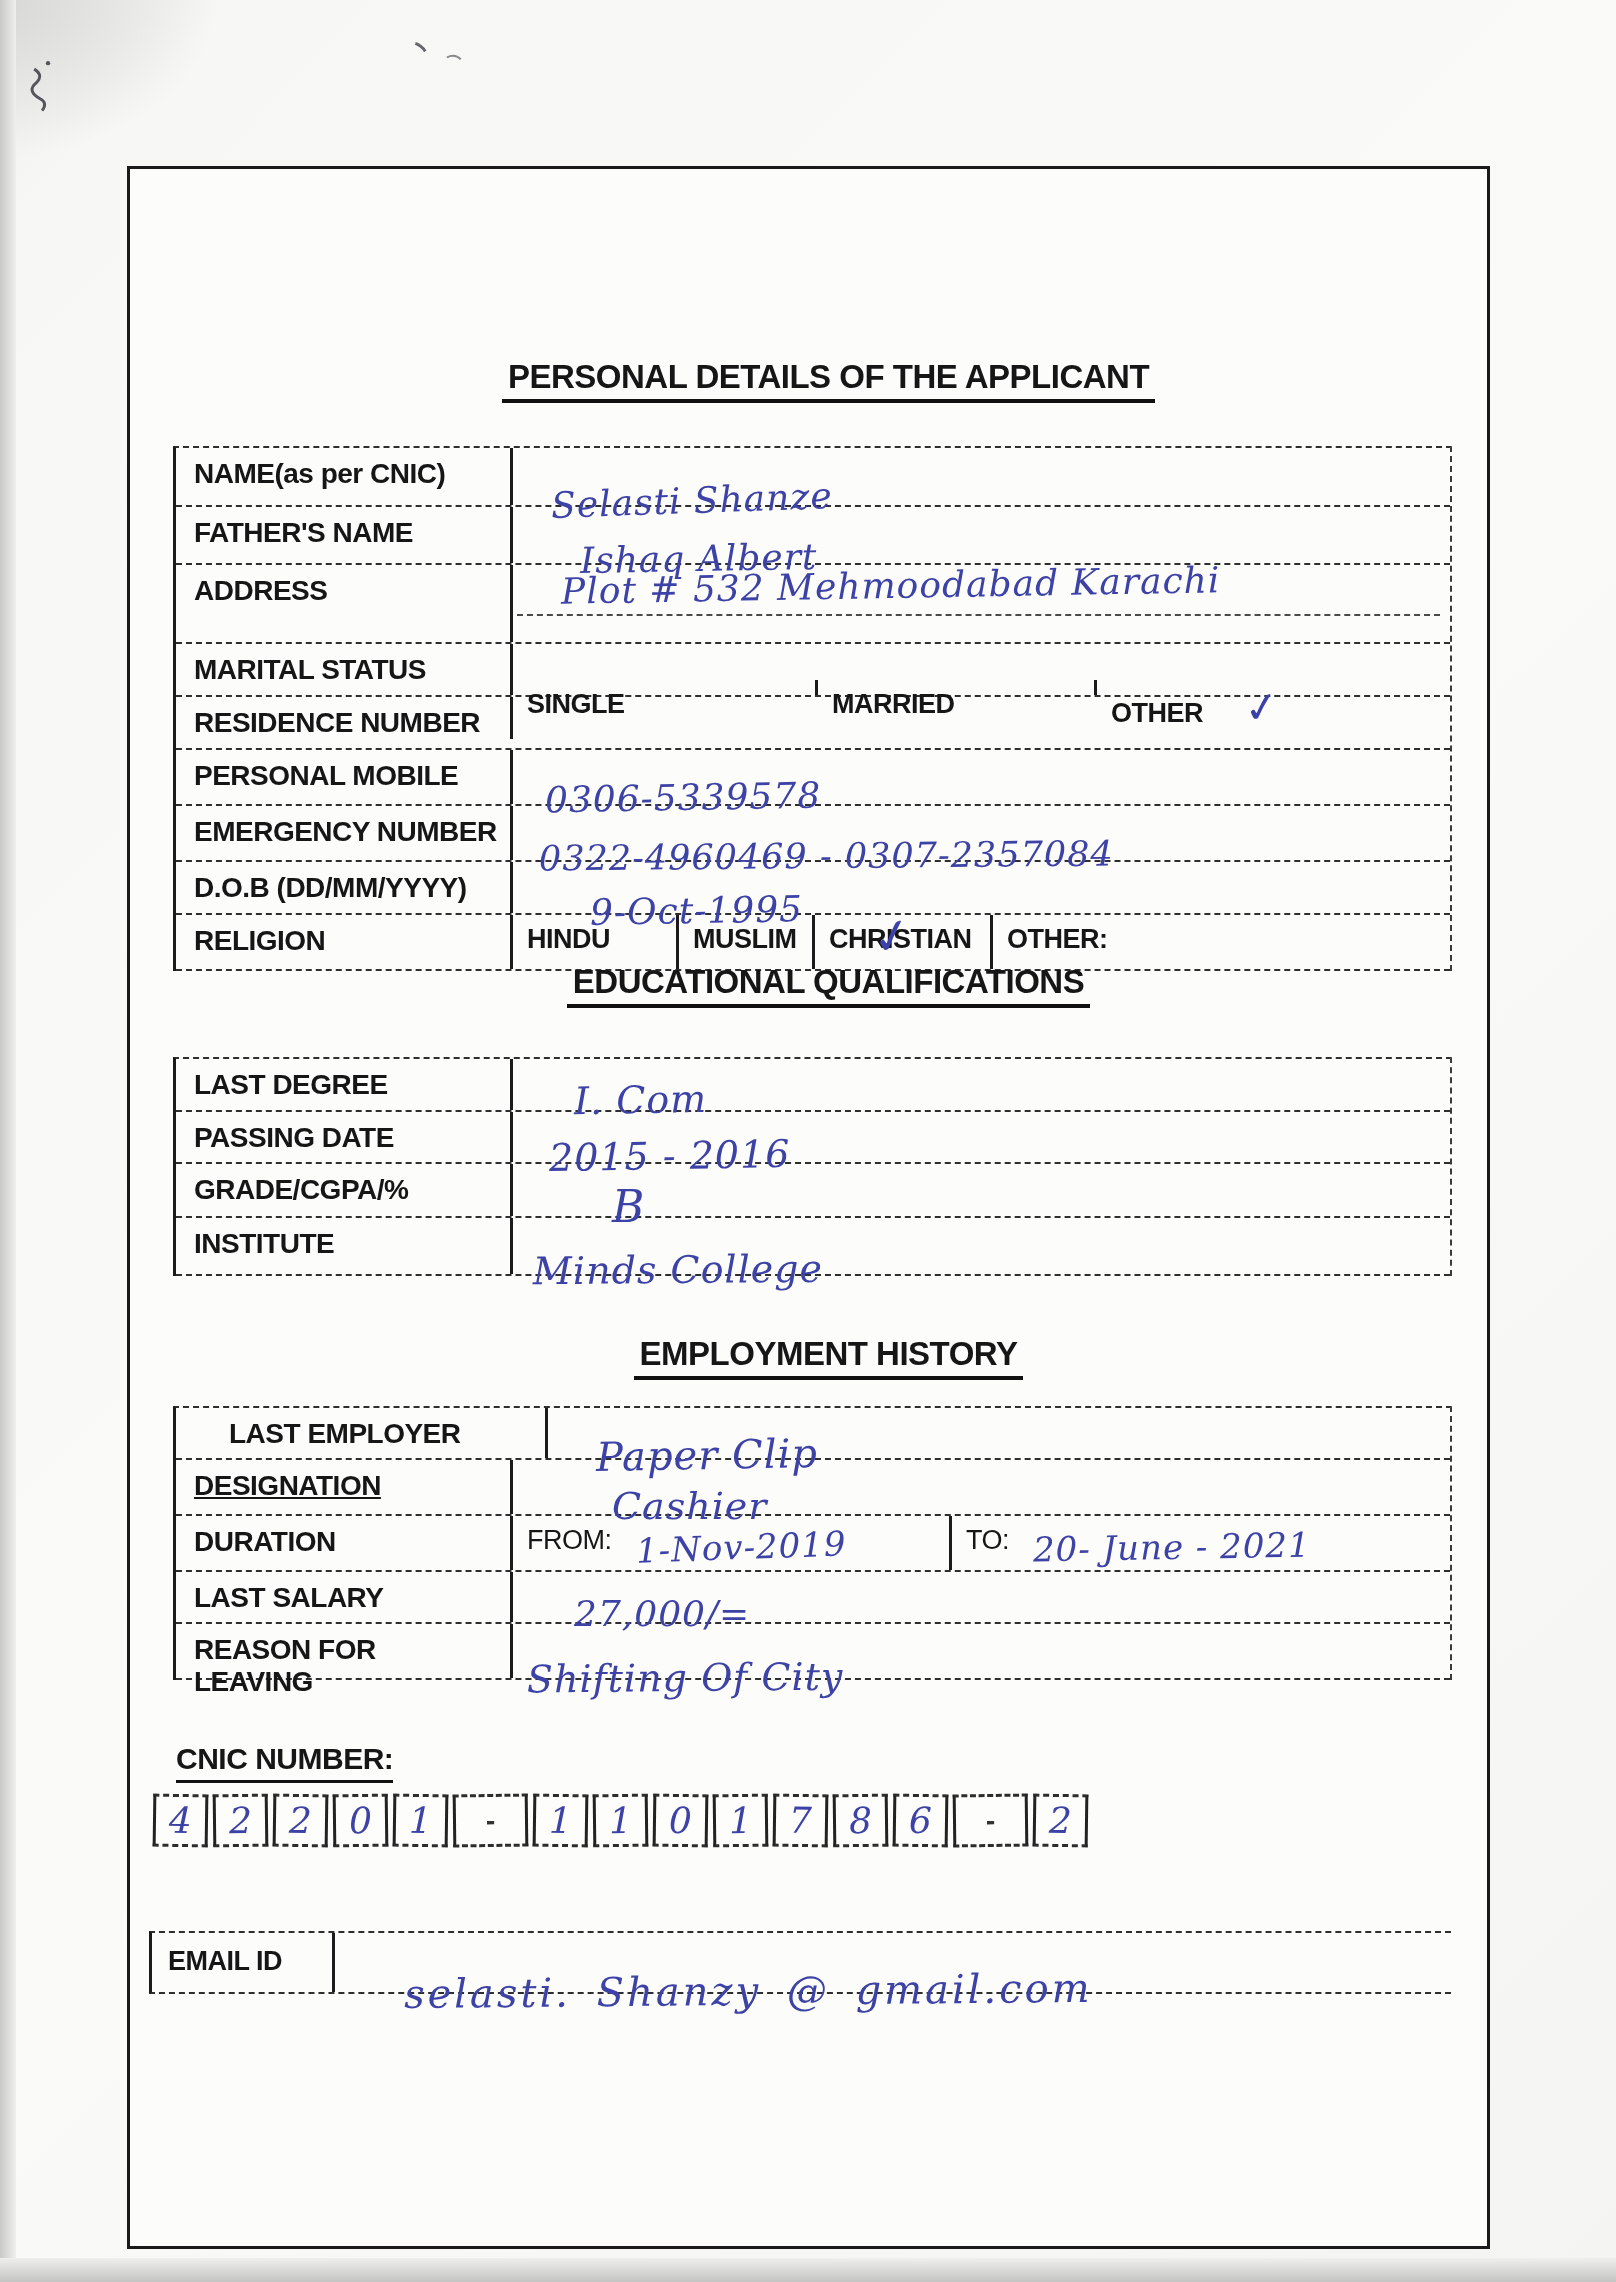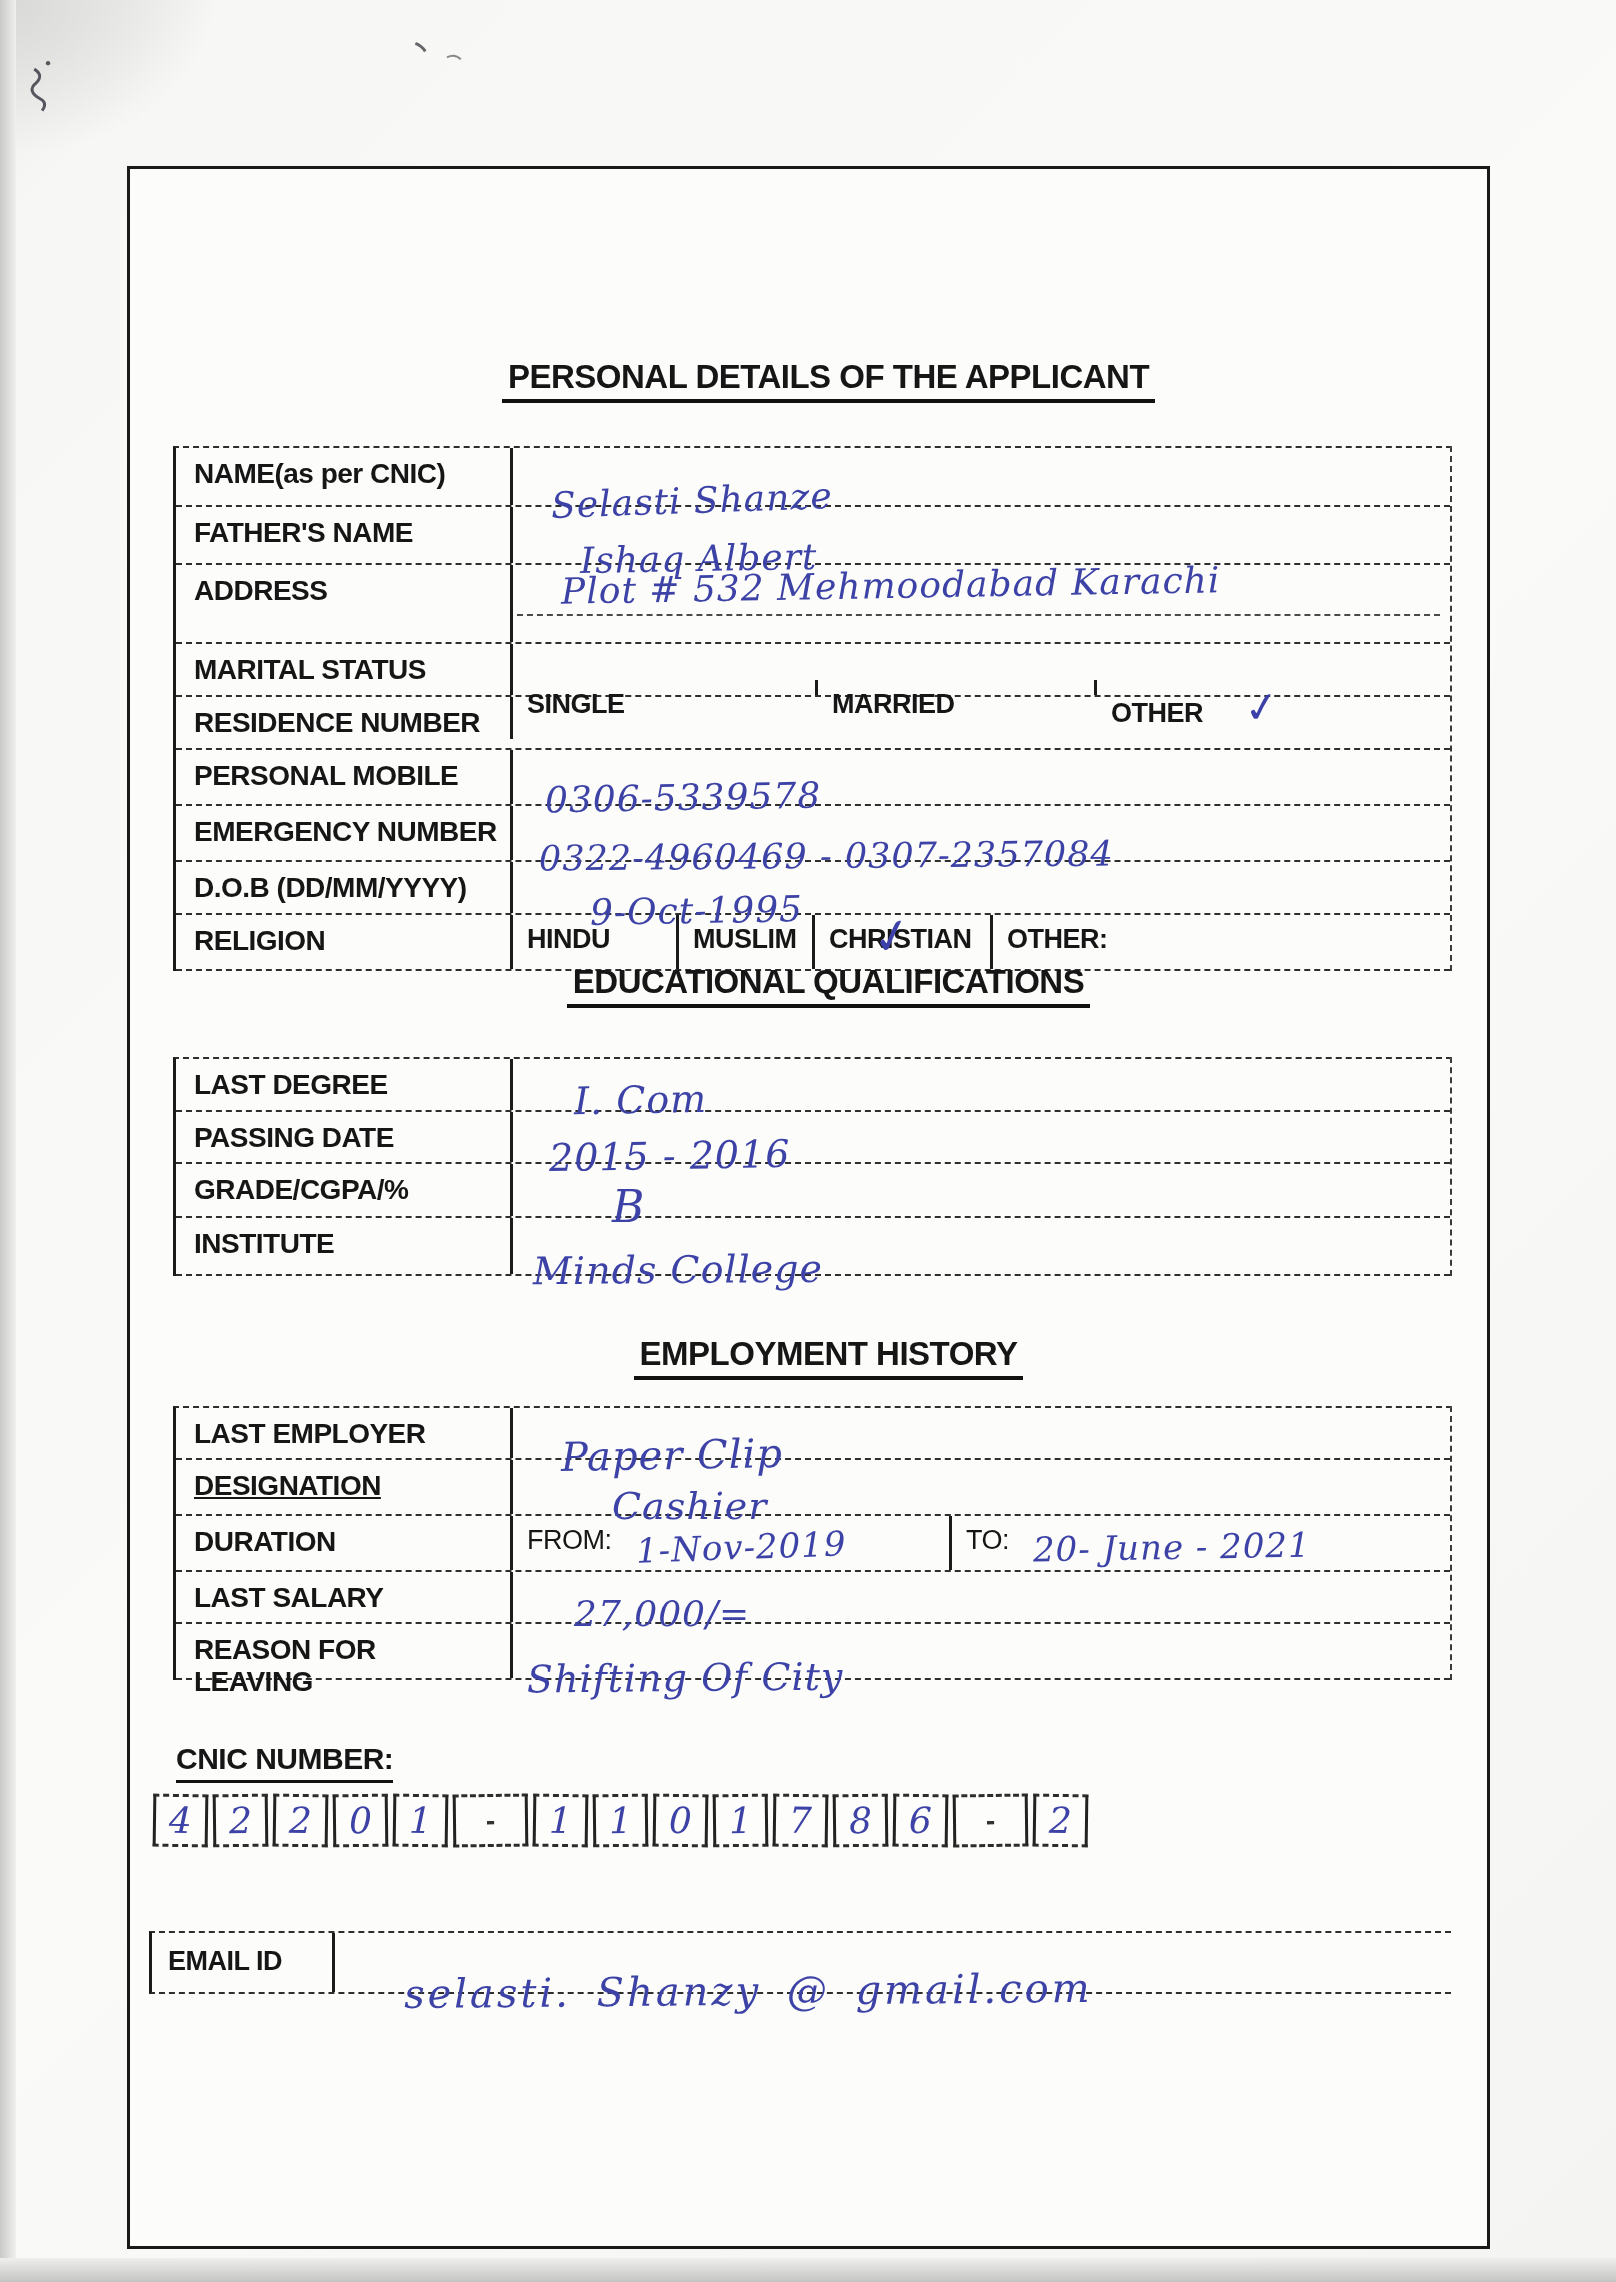--- a/index.html
+++ b/index.html
@@ -187,21 +187,21 @@
         <span class="hw" style="left:20px;bottom:-18px;font-size:38px;transform:rotate(-0.5deg);">Minds College</span>
       </div>
     </div>
   </div>
 
   <div class="sec-title" style="top:1335px;">
     <span>EMPLOYMENT HISTORY</span>
   </div>
 
   <div class="tbl" style="top:1406px;">
-    <div class="tr" style="height:50px;">
+    <div class="tr" style="height:50px;padding-left:35px;">
       <div class="tl">LAST EMPLOYER</div>
       <div class="tv">
         <span class="hw" style="left:48px;bottom:-20px;font-size:40px;transform:rotate(-1deg);">Paper Clip</span>
       </div>
     </div>
     <div class="tr" style="height:54px;text-decoration:underline;">
       <div class="tl">DESIGNATION</div>
       <div class="tv">
         <span class="hw" style="left:99px;bottom:-14px;font-size:38px;">Cashier</span>
       </div>

